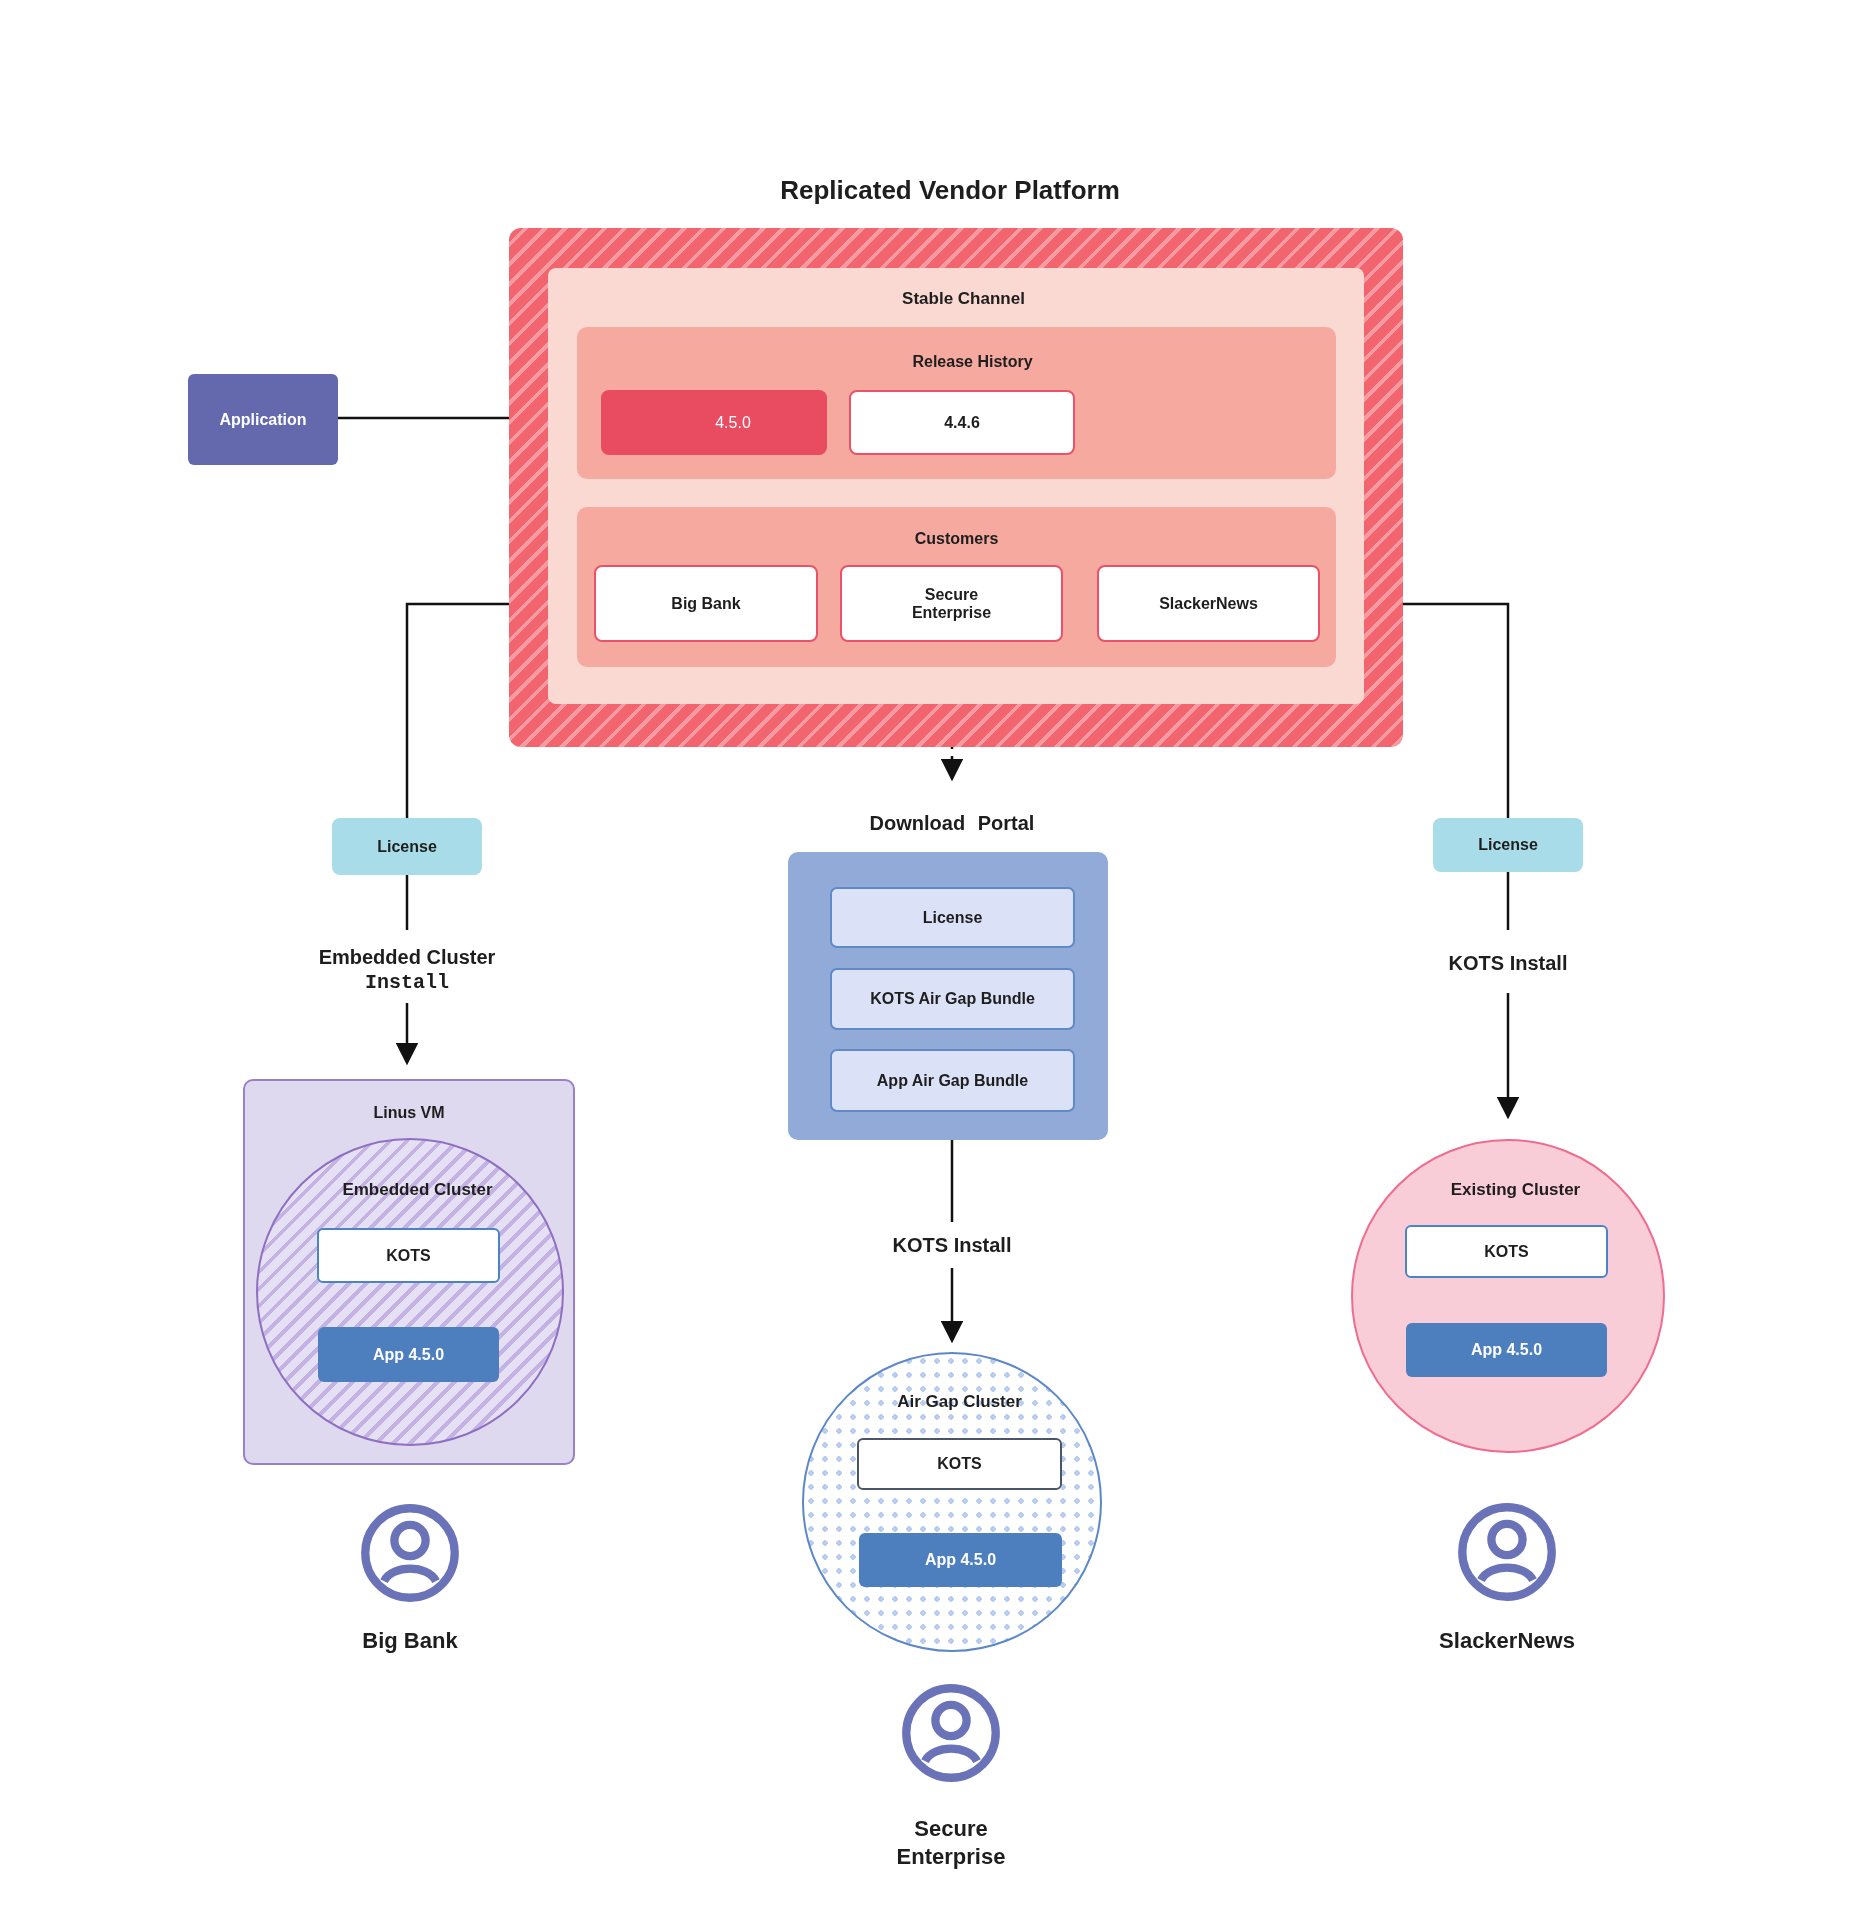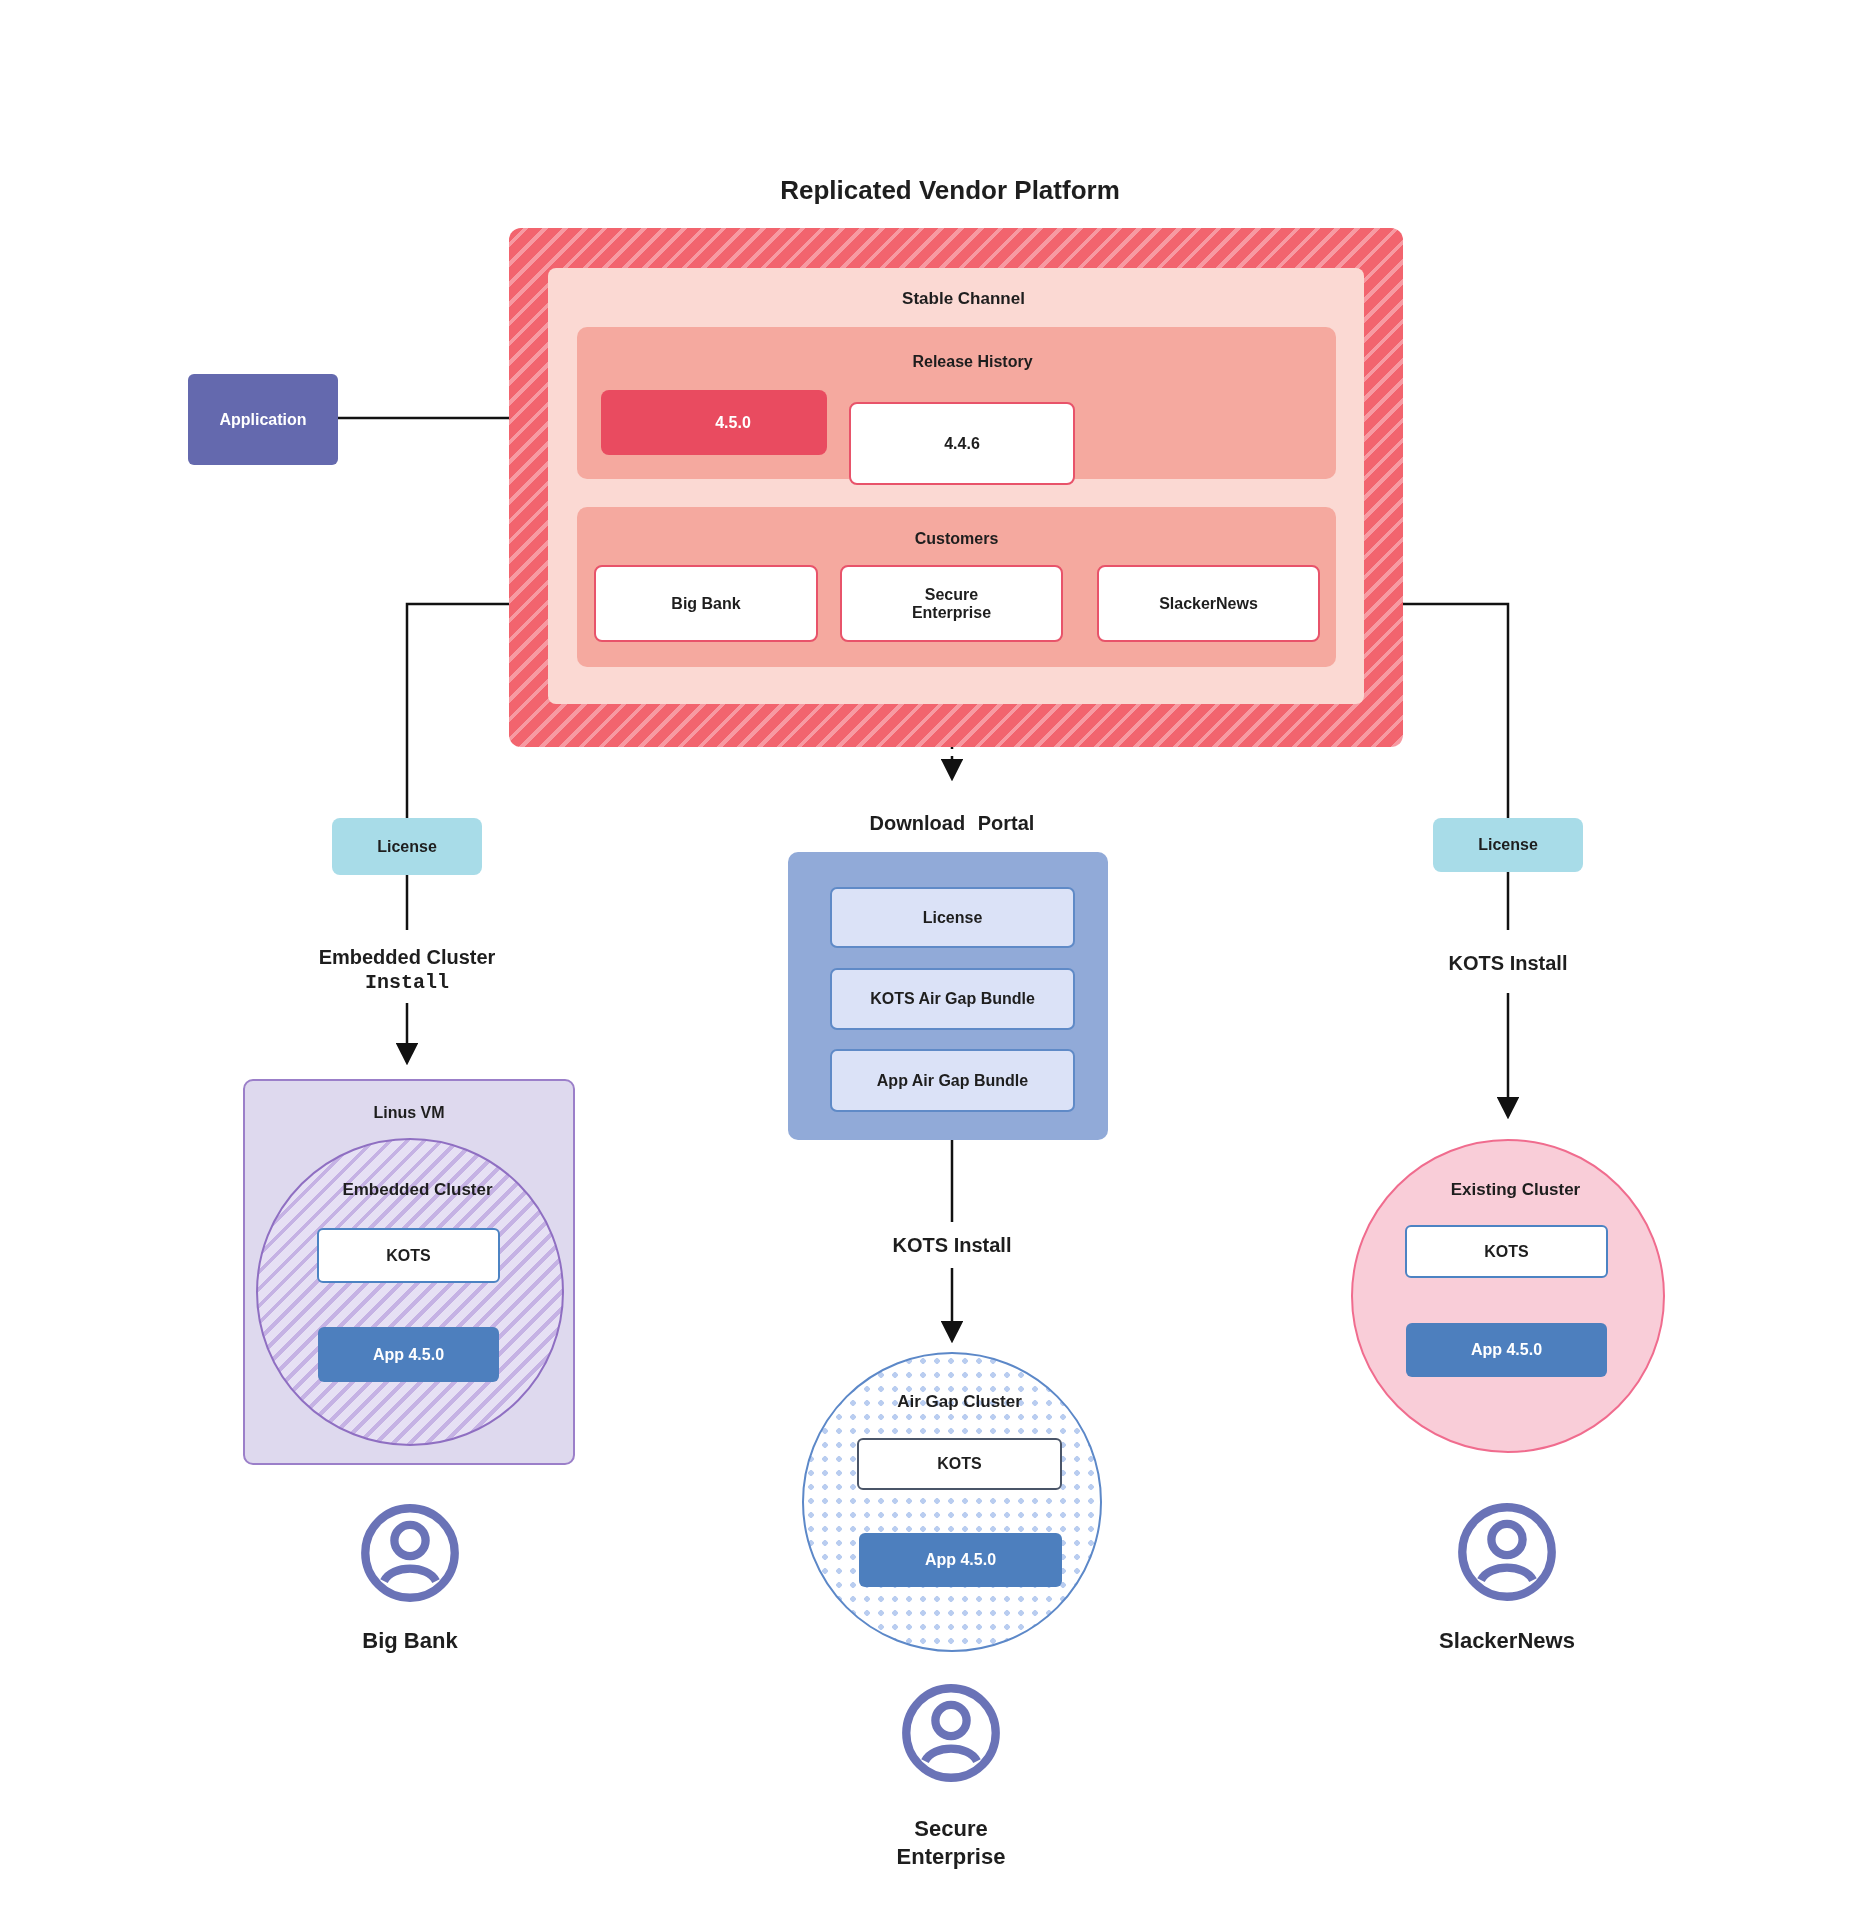--- a/index.html
+++ b/index.html
@@ -8,21 +8,21 @@
   .abs{position:absolute;box-sizing:border-box;}
   .center-text{display:flex;align-items:center;justify-content:center;text-align:center;}
 
   
   .platform-outer{
     background:repeating-linear-gradient(135deg,#f2646e 0 10px,#f79aa2 10px 14px);
     border-radius:12px;
   }
   .stable{background:#fbd9d3;border-radius:8px;}
   .salmon{background:#f5a99f;border-radius:10px;}
-  .rel-active{background:#e94b60;border-radius:8px;color:#ffffff;font-weight:700;font-size:16px;padding-left:38px;}
+  .rel-active{background:#e94b60;border-radius:8px;color:#ffffff;font-weight:400;font-size:16px;padding-left:38px;}
   .white-red{background:#ffffff;border:2px solid #e8536a;border-radius:8px;font-size:16px;font-weight:600;}
   .app-src{background:#6469ae;border-radius:6px;color:#ffffff;font-size:16px;font-weight:600;}
   .license{background:#a8dce8;border-radius:8px;font-size:16px;font-weight:600;}
   .flow-label{font-size:20px;font-weight:600;line-height:26px;}
   .section-label{font-size:17px;font-weight:600;padding-left:15px;}
   .small-label{font-size:16px;font-weight:600;}
 
   .portal{background:#91aad8;border-radius:10px;}
   .portal-item{background:#dbe2f7;border:2px solid #5f8ac7;border-radius:7px;font-size:16px;font-weight:600;}
 
@@ -82,21 +82,21 @@
   <div class="abs title center-text" style="left:450px;top:174px;width:1000px;height:32px;">Replicated Vendor Platform</div>
 
   <div class="abs platform-outer" style="left:509px;top:228px;width:894px;height:519px;"></div>
 
   <div class="abs stable" style="left:548px;top:268px;width:816px;height:436px;"></div>
   <div class="abs section-label center-text" style="left:548px;top:287px;width:816px;height:24px;">Stable Channel</div>
 
   <div class="abs salmon" style="left:577px;top:327px;width:759px;height:152px;"></div>
   <div class="abs small-label center-text" style="left:577px;top:350px;width:759px;height:24px;padding-left:32px;">Release History</div>
   <div class="abs rel-active center-text" style="left:601px;top:390px;width:226px;height:65px;">4.5.0</div>
-  <div class="abs white-red center-text" style="left:849px;top:390px;width:226px;height:83px;margin-top:12px;">4.4.6</div>
+  <div class="abs white-red center-text" style="left:849px;top:390px;width:226px;height:65px;">4.4.6</div>
 
   <div class="abs salmon" style="left:577px;top:507px;width:759px;height:160px;"></div>
   <div class="abs small-label center-text" style="left:577px;top:527px;width:759px;height:24px;">Customers</div>
   <div class="abs white-red center-text" style="left:594px;top:565px;width:224px;height:77px;">Big Bank</div>
   <div class="abs white-red center-text" style="left:840px;top:565px;width:223px;height:77px;">
     <span>
       <span style="display:block;">Secure</span>
       <span style="display:block;">Enterprise</span>
     </span>
   </div>

